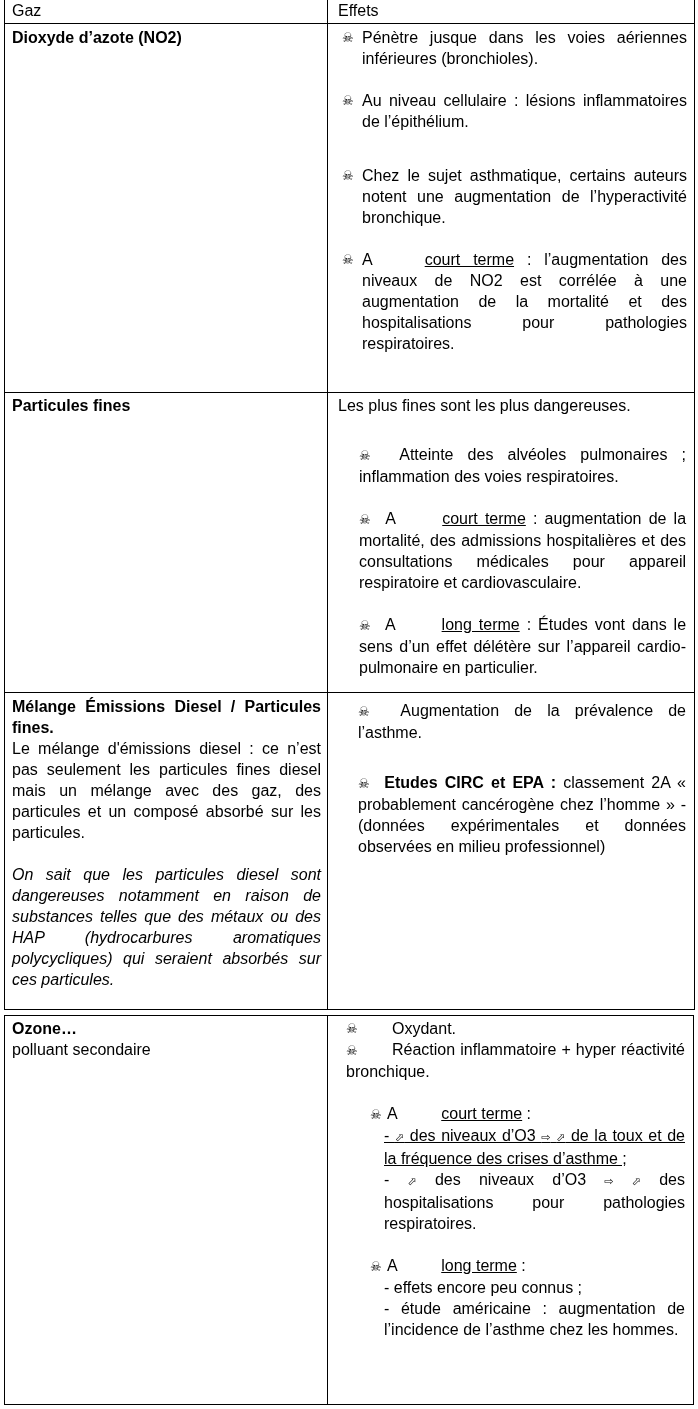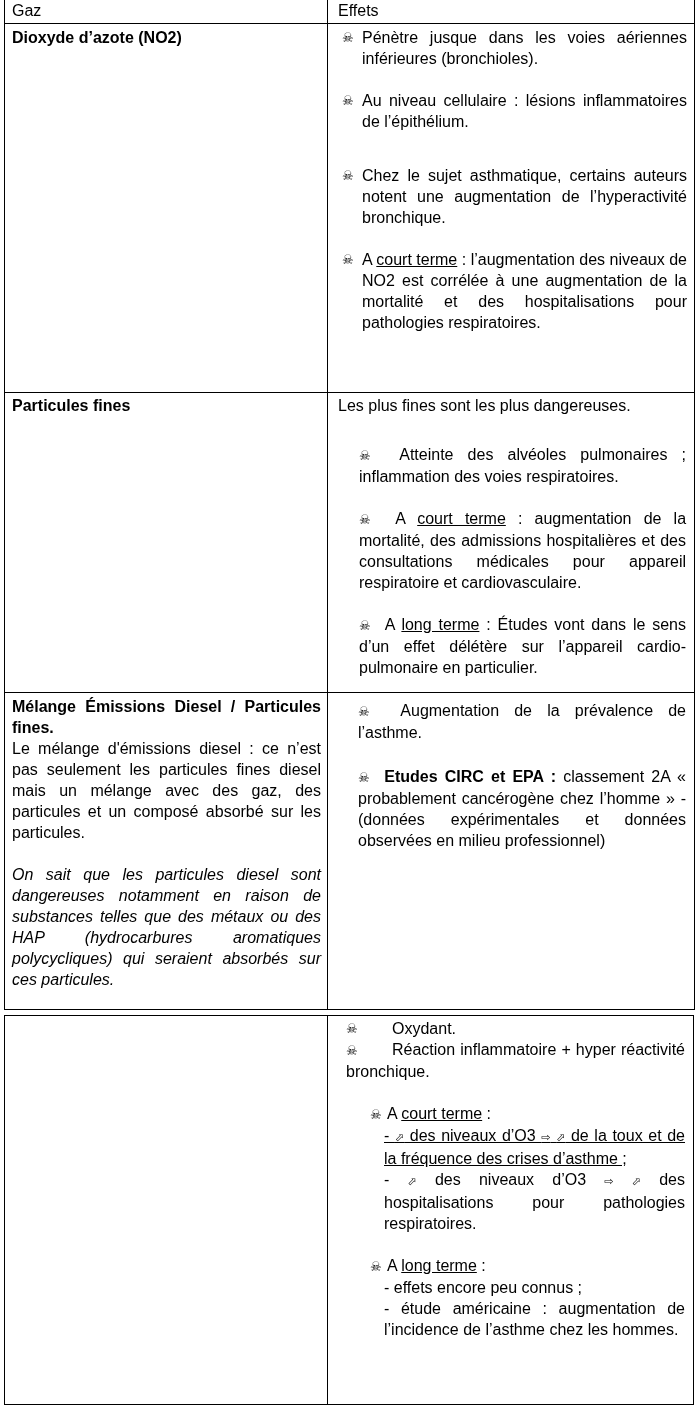--- a/index.html
+++ b/index.html
@@ -8,21 +8,21 @@
   .tbl { position:absolute; border:1.5px solid #000; box-sizing:border-box; }
   .row { position:absolute; left:0; right:0; box-sizing:border-box; }
   .row.bt { border-top:1.5px solid #000; }
   .vline { position:absolute; top:0; bottom:0; width:0; border-left:1.5px solid #000; }
   .cell { position:absolute; top:0; bottom:0; box-sizing:border-box; }
   .gas { left:0; width:323px; padding:2px 7px 0 7px; }
   .eff { left:323px; right:0; padding:2px 7px 0 8px; }
   .hdr { font-weight:normal; }
   .b { font-weight:bold; }
   .just { text-align:justify; }
-  .u { text-decoration:underline; }
+  .u { text-decoration:underline;margin-left:40px; }
   .skull { display:inline-block; font-size:13px; width:20px; font-family:"DejaVu Sans", sans-serif; }
   .arr { font-family:"DejaVu Sans", sans-serif; font-size:11px; }
   p { margin:0; }
   .bul { position:relative; padding-left:30px; text-align:justify; }
   .bul .skull { position:absolute; left:10px; top:0; }
   .bul2 { position:relative; padding-left:20px; text-align:justify; }
   .bul2 .skull { position:absolute; left:0; top:0; }
 </style>
 </head>
 <body>
@@ -56,28 +56,32 @@
   </div>
 
   <div class="row bt" style="top:692px; height:406px;">
     <div class="cell gas" style="padding-top:3px;">
       <p class="b just" style="text-align-last:justify;"><span>Mélange Émissions Diesel / Particules fines.</span></p>
       <p class="just">Le mélange d'émissions diesel : ce n’est pas seulement les particules fines diesel mais un mélange avec des gaz, des particules et un composé absorbé sur les particules.</p>
       <p class="just" style="margin-top:21px;font-style:italic;">On sait que les particules diesel sont dangereuses notamment en raison de substances telles que des métaux ou des HAP (hydrocarbures aromatiques polycycliques) qui seraient absorbés sur ces particules.</p>
     </div>
     <div class="cell eff" style="padding-left:32px; padding-right:8px; padding-top:3px;">
       <p class="just" style="margin-top:4px; margin-left:-2px;"><span class="skull" style="width:12px;">☠</span> &nbsp;<span>Augmentation de la prévalence de l’asthme.</span></p>
-      <p class="just" style="margin-top:23px; margin-left:-2px;"><span class="skull" style="width:12px;">☠</span> &nbsp;<span class="b">Etudes CIRC et EPA :</span><span> classement 2A « probablement cancérogène chez l’homme » - (données expérimentales et données observées en milieu professionnel)</span></p>
+      <p class="just" style="margin-top:29px; margin-left:-2px;"><span class="skull" style="width:12px;">☠</span> &nbsp;<span class="b">Etudes CIRC et EPA :</span><span> classement 2A « probablement cancérogène chez l’homme » - (données expérimentales et données observées en milieu professionnel)</span></p>
     </div>
   </div>
 </div>
 
 <div class="tbl" style="left:4px; top:1015px; width:690px; height:390px;">
   <div class="vline" style="left:322px;"></div>
   <div class="row" style="top:0; bottom:0;">
+    <div class="cell gas" style="padding-top:2px;">
+      <p class="b">Ozone…</p>
+      <p>polluant secondaire</p>
+    </div>
     <div class="cell eff" style="padding-left:18px; padding-right:8px; padding-top:2px;">
       <p class="bul2" style="padding-left:46px;"><span class="skull">☠</span><span>Oxydant.</span></p>
       <p class="just" style="text-indent:0;"><span class="skull" style="width:46px;">☠</span><span>Réaction inflammatoire + hyper réactivité bronchique.</span></p>
 
       <div style="margin-top:21px; padding-left:24px;">
         <p><span class="skull" style="width:17px;">☠</span><span>A </span><span class="u">court terme</span><span> :</span></p>
         <p class="just" style="padding-left:14px;text-decoration:underline;"><span>- </span><span class="arr">⬀</span><span> des niveaux d’O3 </span><span class="arr">⇨</span><span> </span><span class="arr">⬀</span><span> de la toux et de la fréquence des crises d’asthme ;</span></p>
         <p class="just" style="padding-left:14px;"><span>- </span><span class="arr">⬀</span><span> des niveaux d’O3 </span><span class="arr">⇨</span><span> </span><span class="arr">⬀</span><span> des hospitalisations pour pathologies respiratoires.</span></p>
       </div>
 

